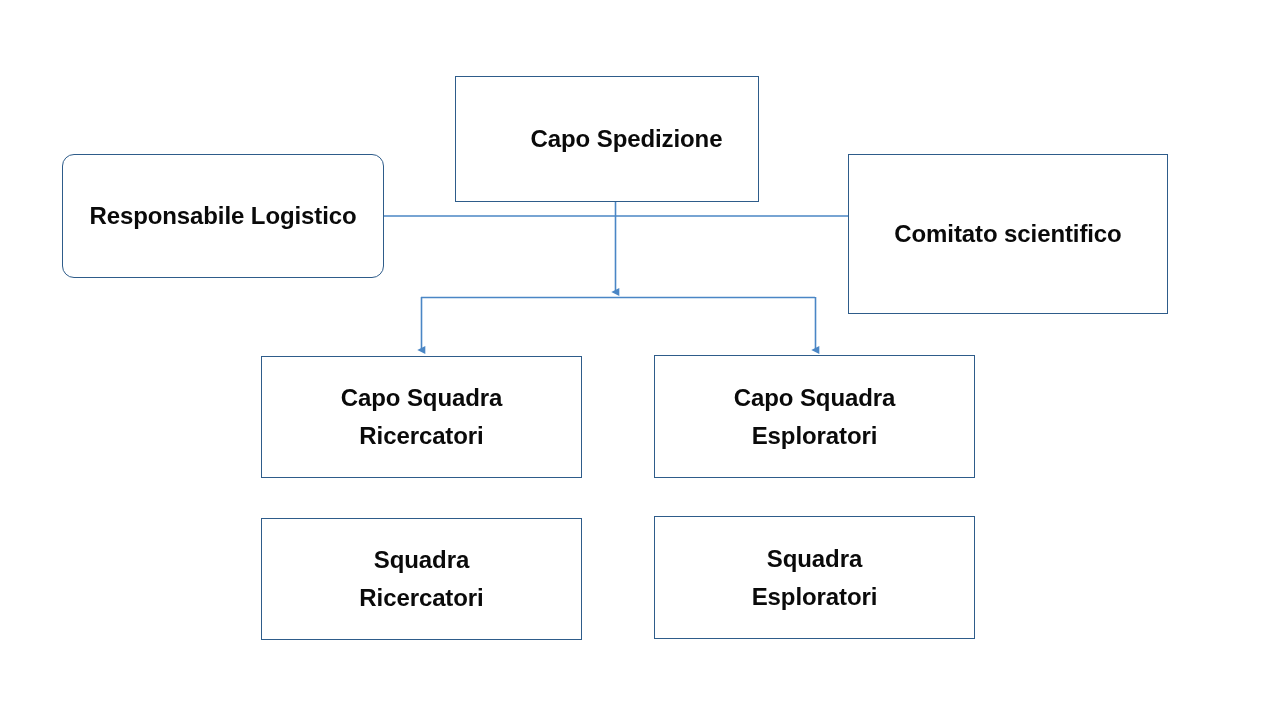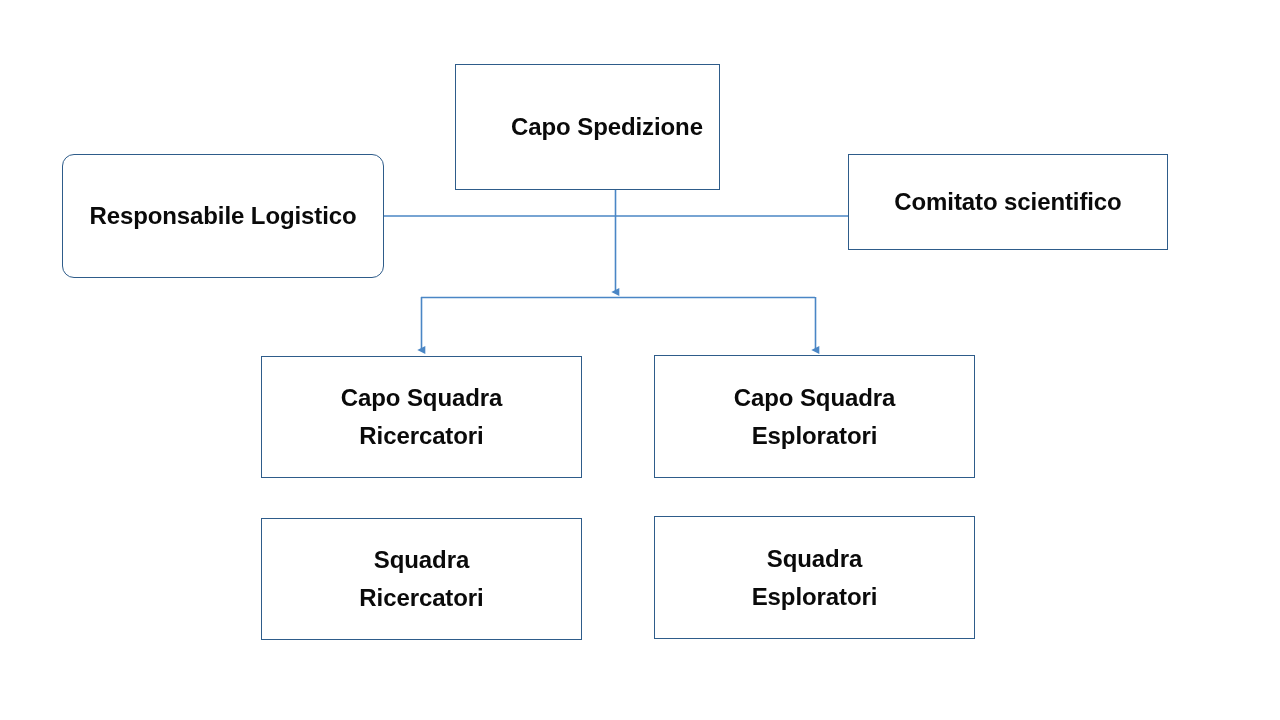--- a/index.html
+++ b/index.html
@@ -44,27 +44,27 @@
     font-weight: bold;
     font-size: 24px;
     line-height: 1.58;
     color: #0a0a0a;
     letter-spacing: -0.1px;
     white-space: pre-line;
     padding: 0 6px;
   }
   
   .node-capo-spedizione {
-    left: 455px; top: 64px; width: 265px; height: 126px; padding-left: 39px;
+    left: 455px; top: 76px; width: 304px; height: 126px; padding-left: 39px;
   }
   .node-responsabile-logistico {
     left: 62px; top: 154px; width: 322px; height: 124px; border-radius: 12px;
   }
   .node-comitato-scientifico {
-    left: 848px; top: 154px; width: 320px; height: 96px;
+    left: 848px; top: 154px; width: 320px; height: 160px;
   }
   .node-capo-squadra-ricercatori {
     left: 261px; top: 356px; width: 321px; height: 122px;
   }
   .node-capo-squadra-esploratori {
     left: 654px; top: 355px; width: 321px; height: 123px;
   }
   .node-squadra-ricercatori {
     left: 261px; top: 518px; width: 321px; height: 122px;
   }

